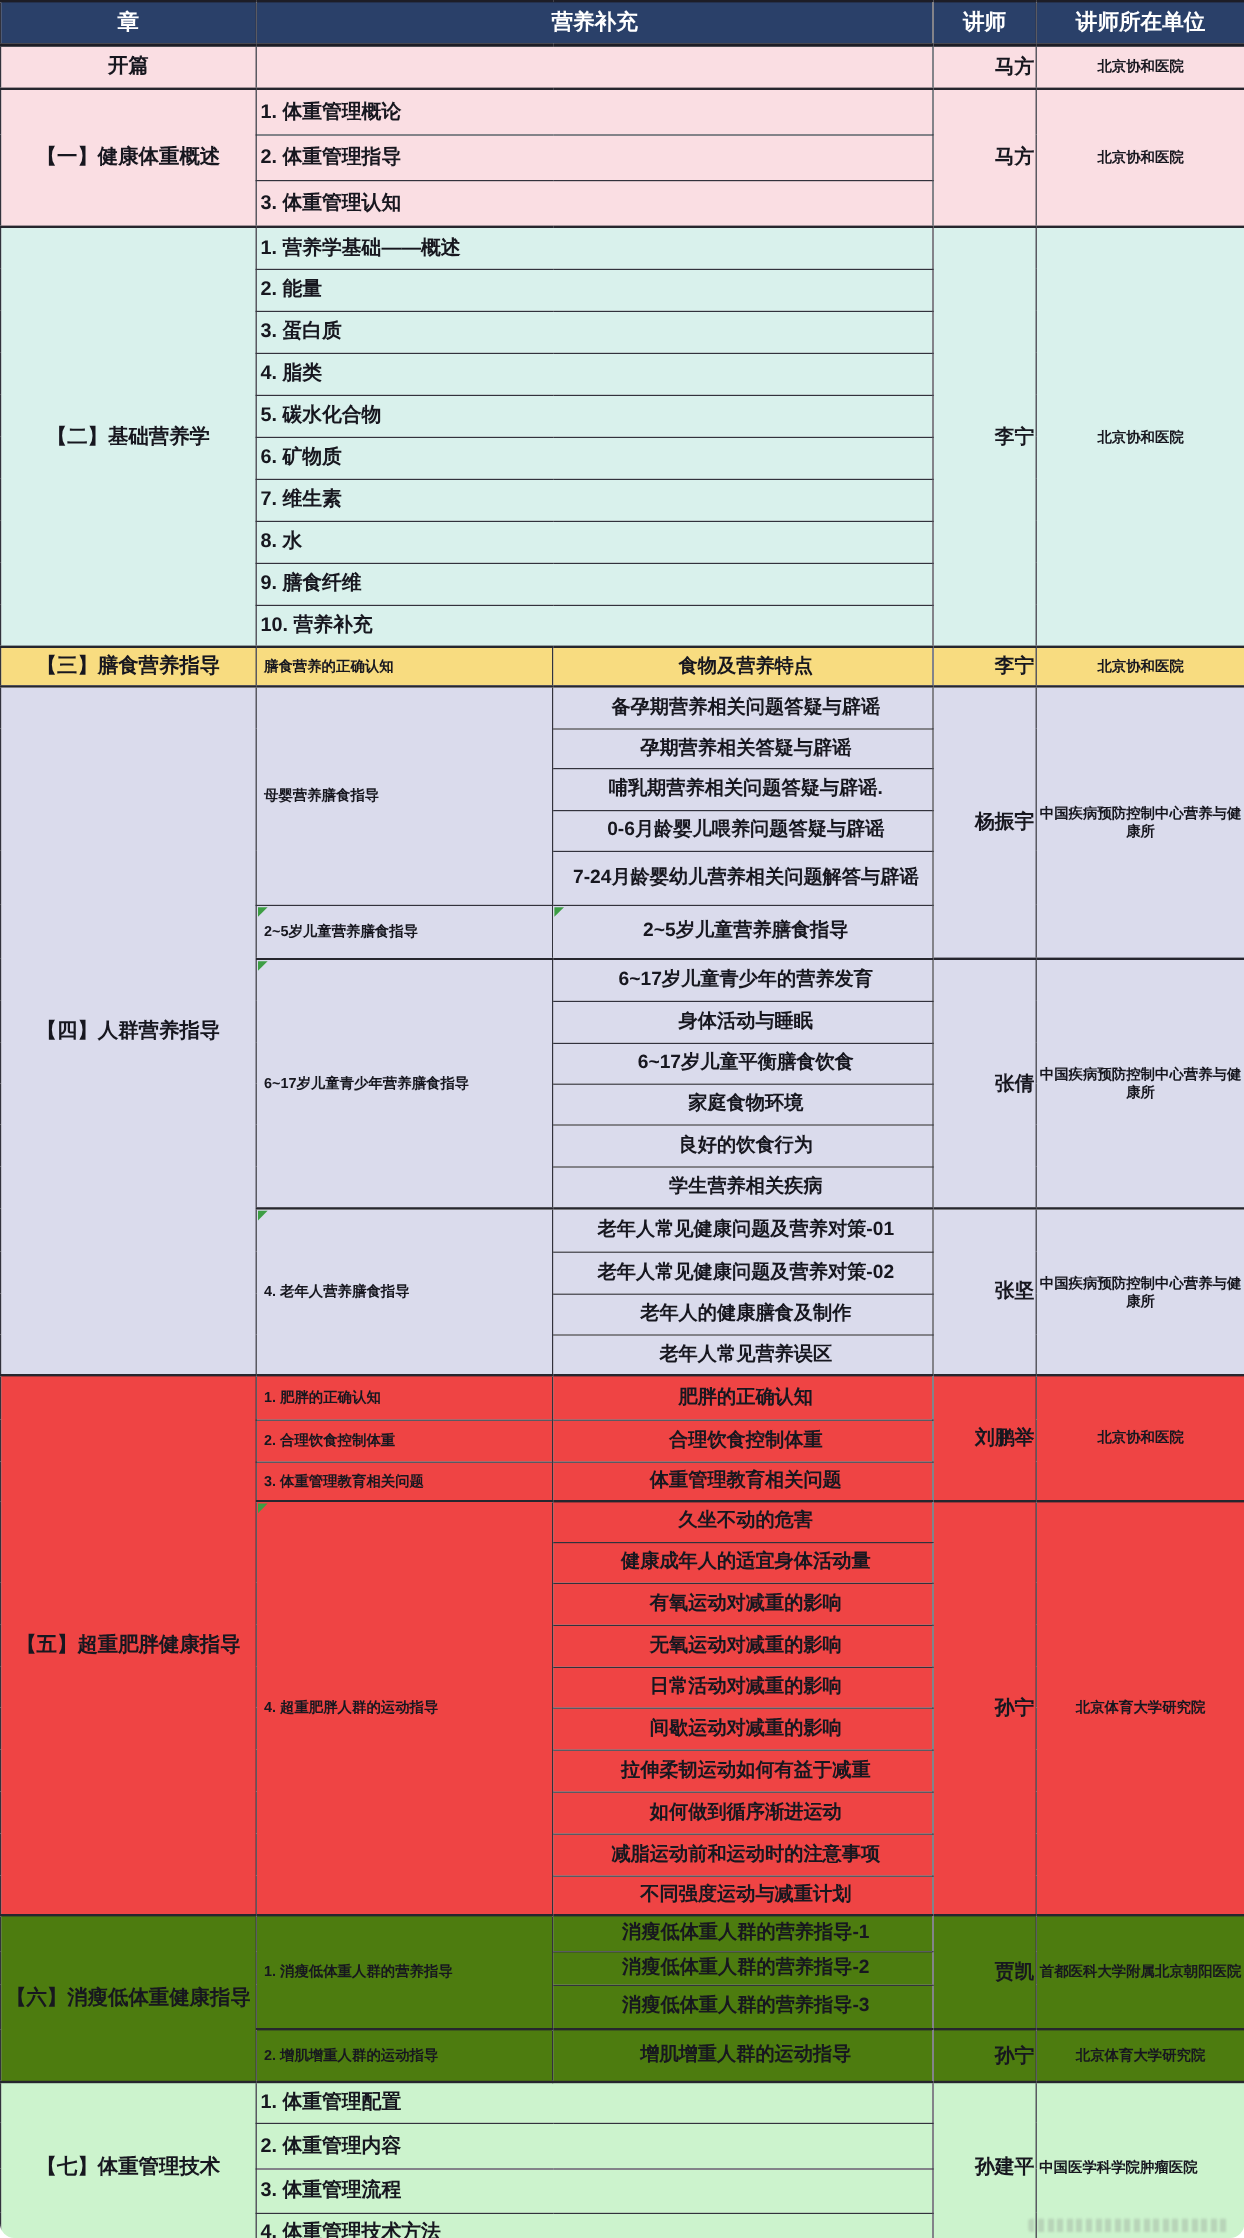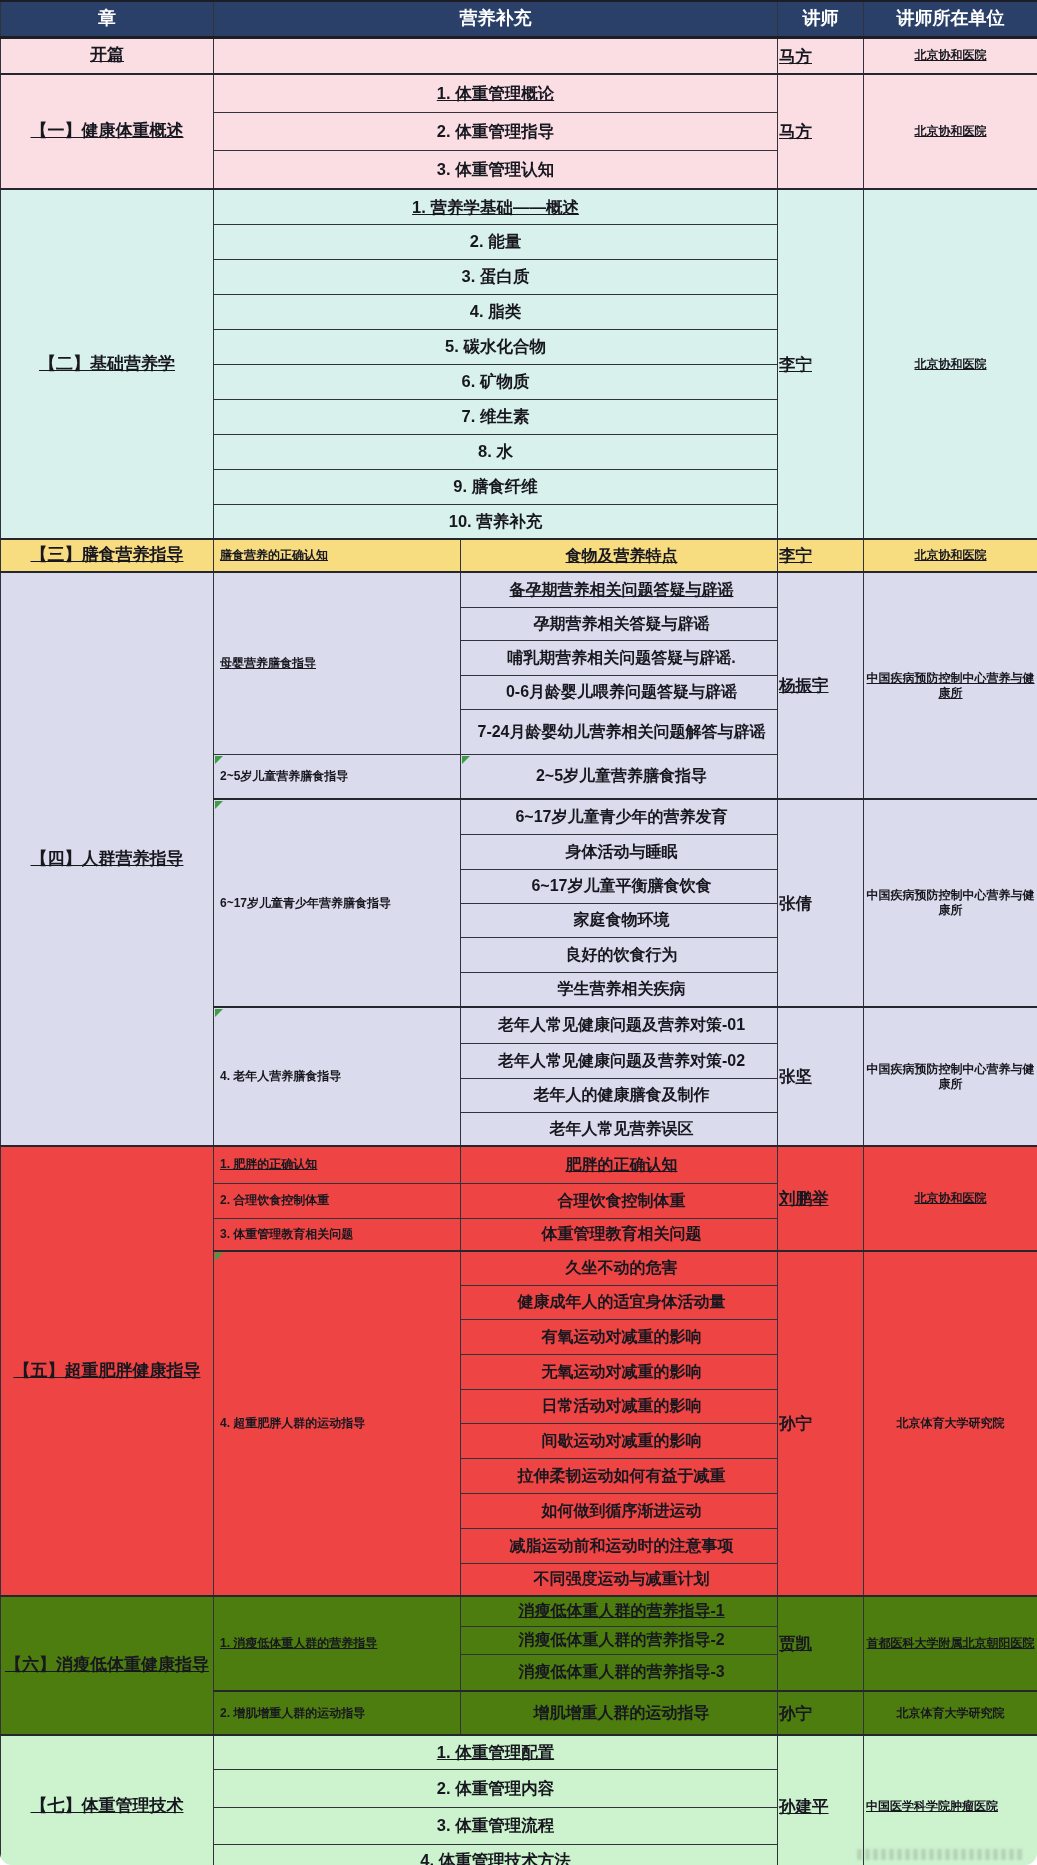--- a/index.html
+++ b/index.html
@@ -23,43 +23,43 @@
     width:1037px;
   }
   td{
     border:1px solid #32323c;
     overflow:hidden;
     padding:2px 3px;
     line-height:1.22;
     font-size:16.5px;
     vertical-align:middle;
   }
-  .c{text-align:center;}
+  .c{}
   tr.hdr td{
     background:#2a4069;
     color:#ffffff;
     font-size:18px;
     text-align:center;
     border-bottom:3px solid #1d1d26;
     border-top:2px solid #1d1d26;
   }
-  tr.top td{border-top:2.5px solid #26262e;text-decoration:underline;}
+  tr.top td{border-top:2.5px solid #26262e;}
   tr.divtop td{border-top:2px solid #26262e;}
   
   tr.p  td{background:#fadee3;}
   tr.cy td{background:#d9f1ec;}
   tr.gd td{background:#f8dc80;}
   tr.lv td{background:#dadbec;}
   tr.cr td{background:#ef4444;}
   tr.pe td{background:#4d7c0f;}
   tr.gr td{background:#ccf3cd;margin-top:34px;}
   .chapter{font-size:17px;text-align:center;padding:1px;}
   .sublabel{font-size:12px;text-align:left;padding-left:6px;}
   .item-l{font-size:16px;text-align:center;padding-left:8px;}
-  .lect{font-size:16.5px;text-align:left;padding:1px;}
+  .lect{font-size:16.5px;text-align:right;padding:1px;}
   .unit{font-size:12px;text-align:center;padding:1px 2px;}
   .unit-clip{white-space:nowrap;text-align:left;padding-left:2px;}
   .corner{position:relative;}
   .corner::before{
     content:"";
     position:absolute;top:1px;left:1px;width:0;height:0;
     border-top:8px solid #3d9e44;
     border-right:8px solid transparent;
   }
   .watermark{

